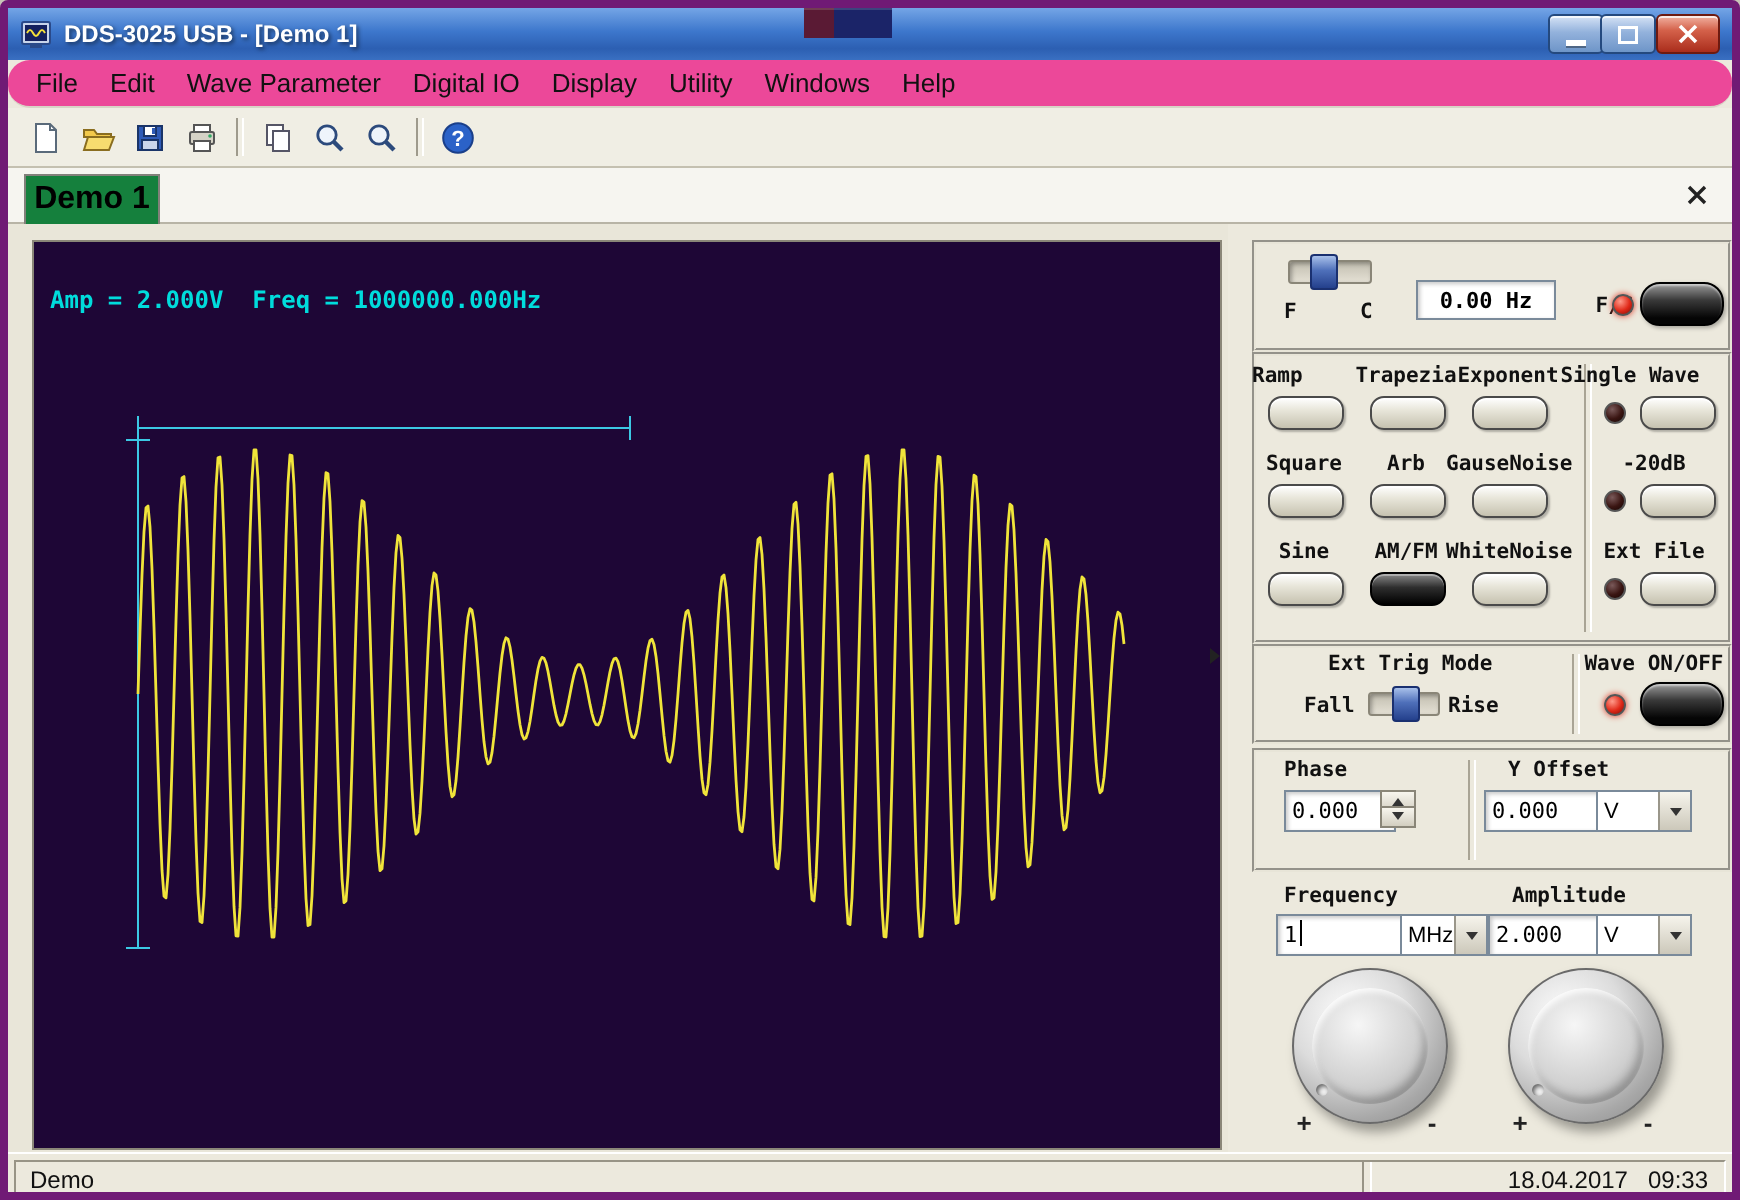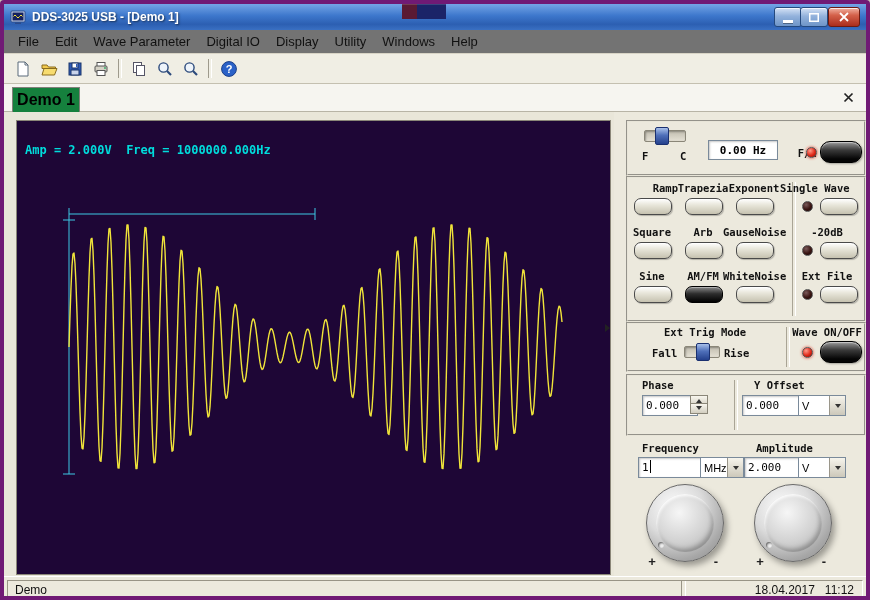--- a/index.html
+++ b/index.html
@@ -21,22 +21,22 @@
         background:linear-gradient(#d6e3f6,#93b2dc 45%,#6e95c8);
         box-shadow:inset 0 1px 0 rgba(255,255,255,.75);
         display:flex;align-items:center;justify-content:center;cursor:pointer;}
   .wbtn.min{right:64px;width:26px;}
   .wbtn.max{right:38px;width:26px;}
   .wbtn.close{right:6px;width:30px;
         background:linear-gradient(#f2b2a2,#d4614a 40%,#aa2d1c);border-color:#6e1a10;}
   .min-glyph{width:10px;height:3px;background:#fff;margin-top:8px;box-shadow:0 1px 0 rgba(0,0,0,.35);}
 
   
-  .menubar{height:23px;background:#737373;border-bottom:1px solid #d8d4c6;display:flex;
-           align-items:center;padding-left:6px;font-size:13px;color:#111;}
+  .menubar{height:23px;background:#ec4899;border-bottom:1px solid #d8d4c6;display:flex;
+           align-items:center;padding-left:6px;font-size:13px;color:#111;border-radius:11px;}
   .menu-item{padding:2px 8px;cursor:default;}
 
   
   .toolbar{height:29px;background:#f0eee4;border-bottom:1px solid #c4c0b0;display:flex;
            align-items:center;padding-left:6px;}
   .tbtn{width:26px;height:23px;display:flex;align-items:center;justify-content:center;cursor:pointer;}
   .tsep{width:2px;height:19px;border-left:1px solid #9e9a8c;border-right:1px solid #fff;margin:0 4px;}
 
   
   .tabstrip{position:relative;height:27px;background:#f6f5f0;border-bottom:1px solid #b8b4a6;}
@@ -265,27 +265,27 @@
         <span class="plabel" style="left:52px;top:28px;">C</span>
         <div class="inset-field readout-box" style="left:80px;top:18px;width:68px;height:18px;">0.00 Hz</div>
         <span class="plabel" style="right:3px;top:1px;margin-top:24px;">F/C ON/OFF</span>
         <span class="led on" style="left:178px;top:25px;"></span>
         <span class="power-btn" style="left:192px;top:19px;"></span>
       </div>
 
       <div class="group" id="g-waves">
         <span class="vsep" style="left:164px;top:4px;bottom:4px;"></span>
 
-        <span class="plabel" style="left:-2px;top:4px;width:52px;text-align:right;">Ramp</span>
+        <span class="plabel" style="left:-2px;top:4px;width:52px;text-align:left;">Ramp</span>
         <span class="plabel" style="left:49px;top:4px;width:52px;text-align:center;">Trapezia</span>
         <span class="plabel" style="left:95px;top:4px;width:62px;text-align:center;">Exponent</span>
         <span class="wave-btn" style="left:6px;top:20px;"></span>
         <span class="wave-btn" style="left:57px;top:20px;"></span>
         <span class="wave-btn" style="left:108px;top:20px;"></span>
-        <span class="plabel" style="left:152px;top:4px;width:70px;text-align:left;">Single Wave</span>
+        <span class="plabel" style="left:152px;top:4px;width:70px;text-align:center;">Single Wave</span>
         <span class="led off" style="left:174px;top:23px;"></span>
         <span class="wave-btn" style="left:192px;top:20px;"></span>
 
         <span class="plabel" style="left:-2px;top:48px;width:52px;text-align:center;">Square</span>
         <span class="plabel" style="left:49px;top:48px;width:52px;text-align:center;">Arb</span>
         <span class="plabel" style="left:95px;top:48px;width:62px;text-align:center;">GauseNoise</span>
         <span class="wave-btn" style="left:6px;top:64px;"></span>
         <span class="wave-btn" style="left:57px;top:64px;"></span>
         <span class="wave-btn" style="left:108px;top:64px;"></span>
         <span class="plabel" style="left:164px;top:48px;width:70px;text-align:center;">-20dB</span>
@@ -367,17 +367,17 @@
       </div>
       <span class="knob-label" style="left:138px;top:442px;">+</span>
       <span class="knob-label" style="left:202px;top:442px;">-</span>
     </div>
   </div>
 
   <div class="statusbar">
     <div class="sb-cell" id="sb-left">Demo</div>
     <div class="sb-cell" id="sb-right">
       <span>18.04.2017</span>
-      <span>11:12</span>
+      <span>09:33</span>
     </div>
   </div>
 
 </div>
 
 </body></html>

